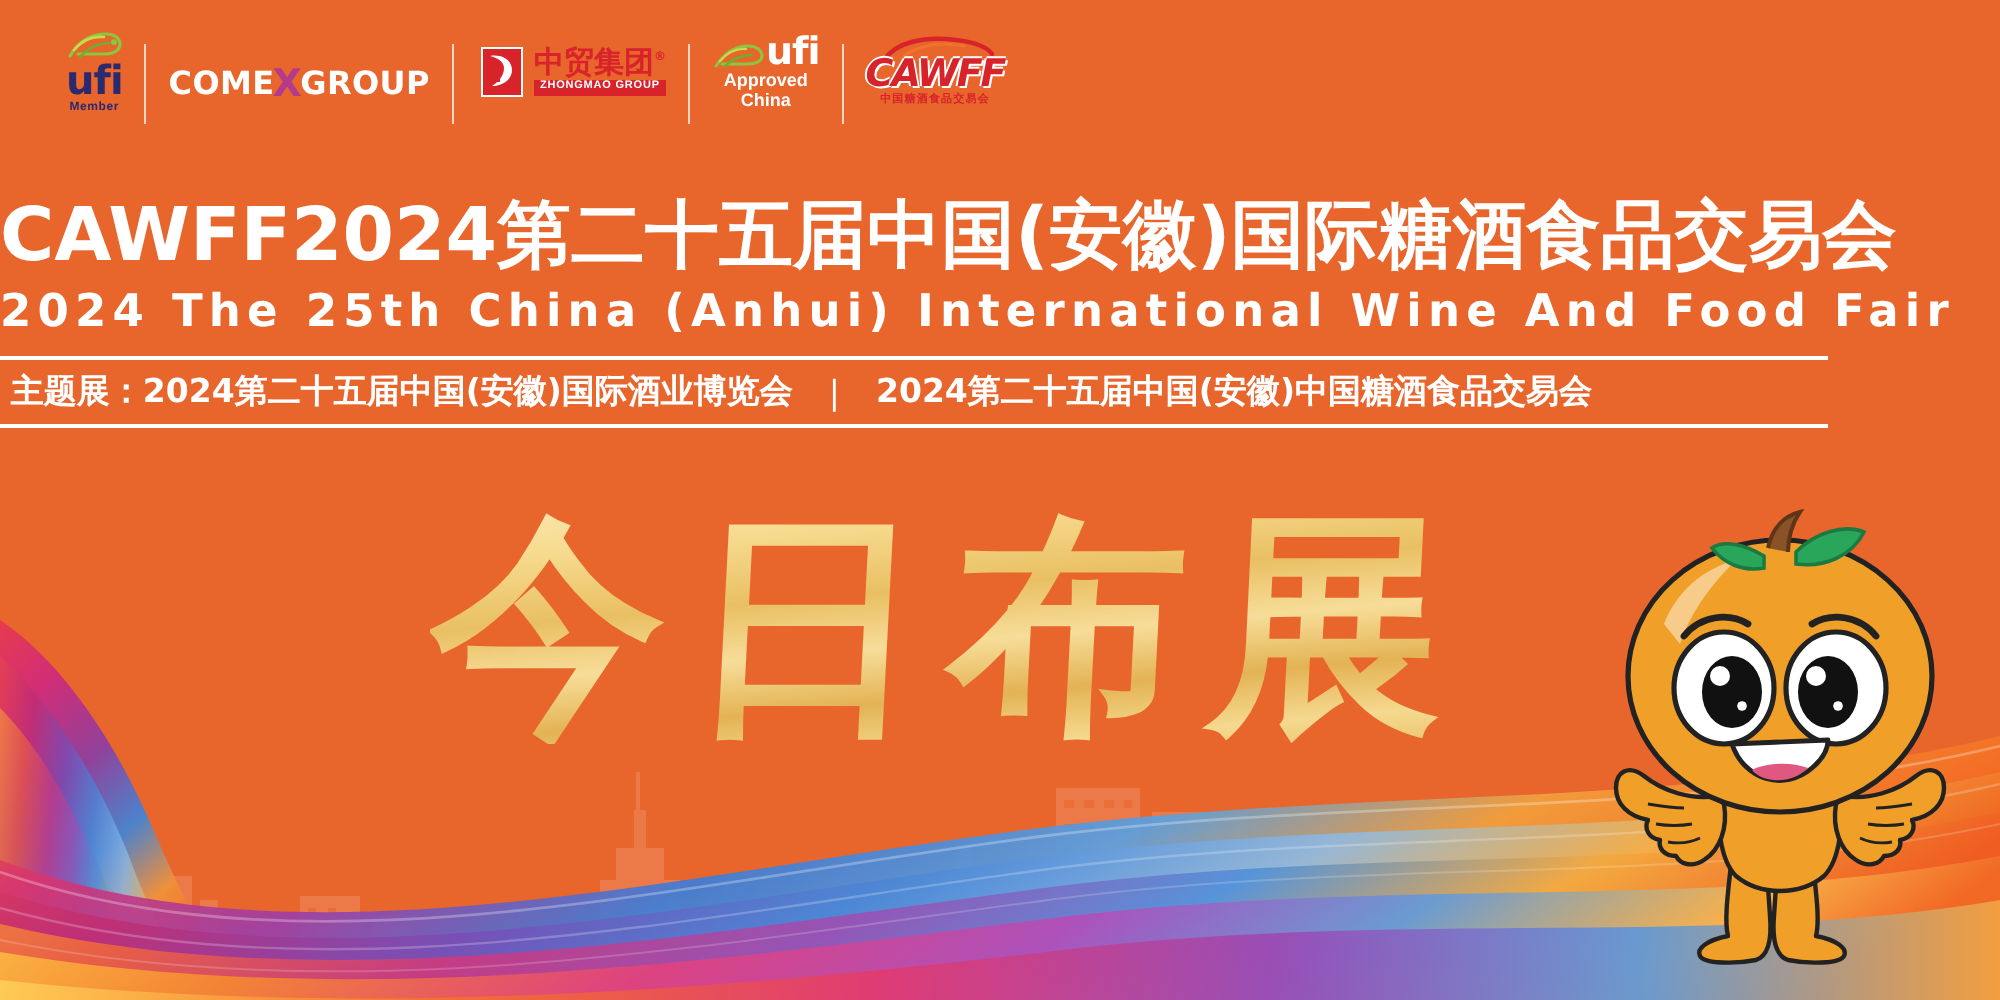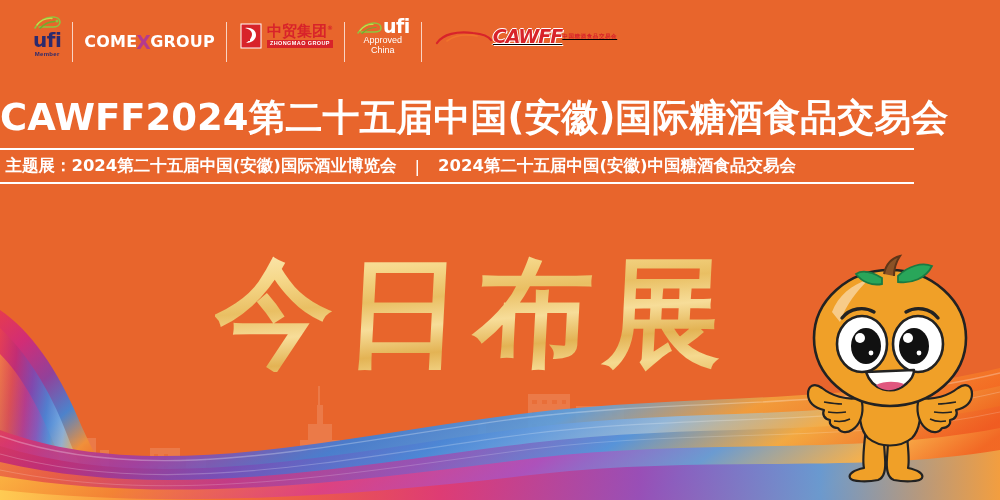--- a/index.html
+++ b/index.html
@@ -55,24 +55,24 @@
          font-family:"DejaVu Sans",sans-serif;position:relative;white-space:nowrap;}
   .zm-cn .reg{font-size:6px;vertical-align:super;}
   .zm-en{font-size:5.5px;font-weight:bold;color:#ffffff;background:#d8232a;
          letter-spacing:.4px;text-align:center;padding:1px 2px;margin-top:1px;white-space:nowrap;}
 
   
   .ufi-a{display:flex;flex-direction:column;align-items:center;line-height:1;}
   .ufi-a-row{display:flex;align-items:flex-end;gap:1px;}
   .ufi-a-word{font-weight:bold;font-size:19px;color:#ffffff;letter-spacing:-.5px;
               font-family:"DejaVu Sans",sans-serif;}
-  .ufi-a-sub{font-size:9px;font-weight:normal;color:#ffffff;line-height:1.05;text-align:center;}
-
-  
-  .cawff{position:relative;display:flex;flex-direction:row;align-items:center;line-height:1;text-decoration:underline;}
+  .ufi-a-sub{font-size:9px;font-weight:bold;color:#ffffff;line-height:1.05;text-align:center;}
+
+  
+  .cawff{position:relative;display:flex;flex-direction:column;align-items:center;line-height:1;}
   .cawff-word{font-style:italic;font-weight:bold;font-size:19px;color:#d8232a;
               letter-spacing:-1px;font-family:"DejaVu Sans",sans-serif;
               text-shadow:0 0 1px #fff, 1px 1px 0 #fff,-1px 0 0 #fff,0 -1px 0 #fff;}
   .cawff-sub{font-size:5.5px;font-weight:bold;color:#d8232a;letter-spacing:.6px;margin-top:1px;}
 
   
   .head{position:absolute;left:0;top:95px;width:796px;z-index:5;}
   .title-cn{
     color:#ffffff;font-weight:bold;font-size:37px;line-height:46px;
     text-align:center;letter-spacing:0px;white-space:nowrap;
@@ -399,20 +399,21 @@
         </svg>
         <span class="cawff-word">CAWFF</span>
         <span class="cawff-sub">中国糖酒食品交易会</span>
       </div>
     </div>
 
   </div>
 
   <div class="head">
     <div class="title-cn">CAWFF2024第二十五届中国(安徽)国际糖酒食品交易会</div>
+    <div class="title-en">2024 The 25th China (Anhui) International Wine And Food Fair</div>
     <div class="rules">
       <div class="rule"></div>
       <div class="subrow">
         <span>主题展：2024第二十五届中国(安徽)国际酒业博览会</span>
         <span class="bar">|</span>
         <span>2024第二十五届中国(安徽)中国糖酒食品交易会</span>
       </div>
       <div class="rule"></div>
     </div>
   </div>

